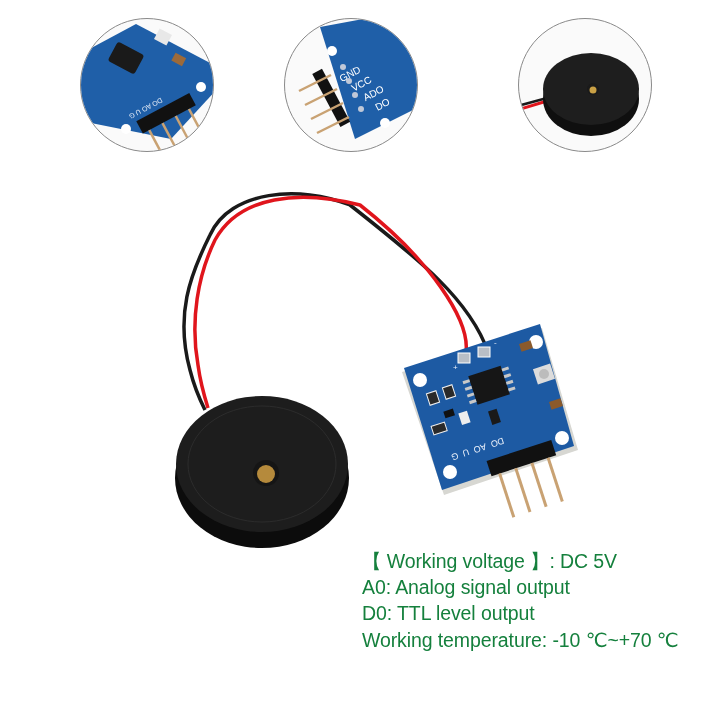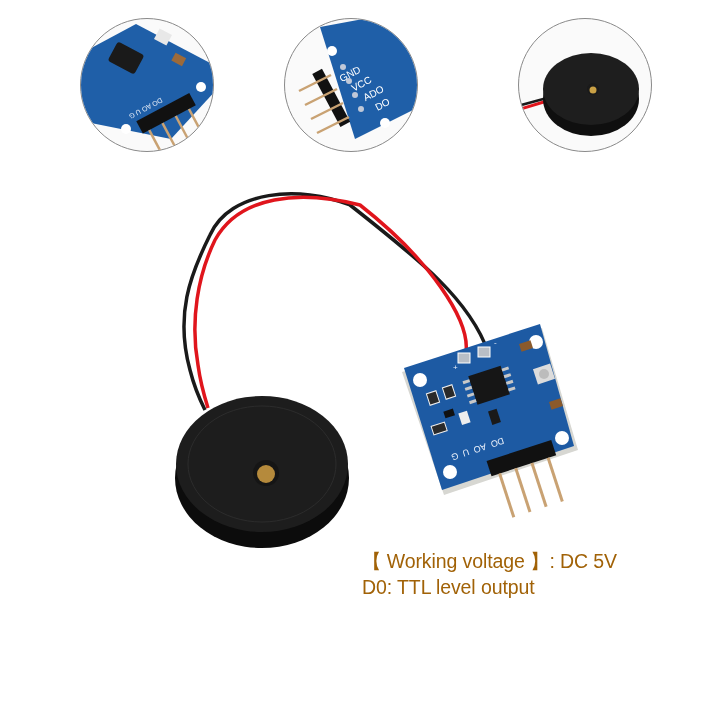--- a/index.html
+++ b/index.html
@@ -3,21 +3,21 @@
   <meta charset="utf-8">
   <style>
     html, body { margin: 0; padding: 0; background: #ffffff; }
     body { width: 720px; height: 720px; position: relative; overflow: hidden; font-family: "Liberation Sans", "DejaVu Sans", sans-serif; }
     .thumb { position: absolute; width: 132px; height: 132px; border-radius: 50%; border: 1.5px solid #8a8a8a; background: #fafafa; overflow: hidden; }
     .thumb svg { position: absolute; left: 0; top: 0; }
     #thumb-1 { left: 80px; top: 18px; }
     #thumb-2 { left: 284px; top: 18px; }
     #thumb-3 { left: 518px; top: 18px; }
     .main-photo { position: absolute; left: 0; top: 180px; width: 720px; height: 380px; }
-    .specs { position: absolute; left: 362px; top: 548px; color: #a16207; font-size: 19.5px; line-height: 26.2px; letter-spacing: -0.1px; }
+    .specs { position: absolute; left: 362px; top: 548px; color: #15803d; font-size: 19.5px; line-height: 26.2px; letter-spacing: -0.1px; }
     .specs .line { white-space: nowrap; }
   </style>
 </head>
 <body>
 
 <div class="thumb" id="thumb-1">
   <svg width="132" height="132" viewBox="0 0 132 132">
     <polygon points="-10,40 55,5 150,55 90,120 -10,100" fill="#1f5fa8"></polygon>
     <rect x="30" y="28" width="30" height="22" rx="3" fill="#1a1a1a" transform="rotate(28 45 39)"></rect>
     <circle cx="120" cy="68" r="5" fill="#ffffff"></circle>
@@ -142,14 +142,16 @@
           <rect x="529" y="466" width="3" height="46"></rect>
           <rect x="546" y="466" width="3" height="46"></rect>
         </g>
       </g>
     </g>
   </svg>
 </div>
 
 <div class="specs">
   <div class="line">【 Working voltage 】: DC 5V</div>
+  <div class="line">A0: Analog signal output</div>
   <div class="line">D0: TTL level output</div>
+  <div class="line">Working temperature: -10 ℃~+70 ℃</div>
 </div>
 
 </body></html>

